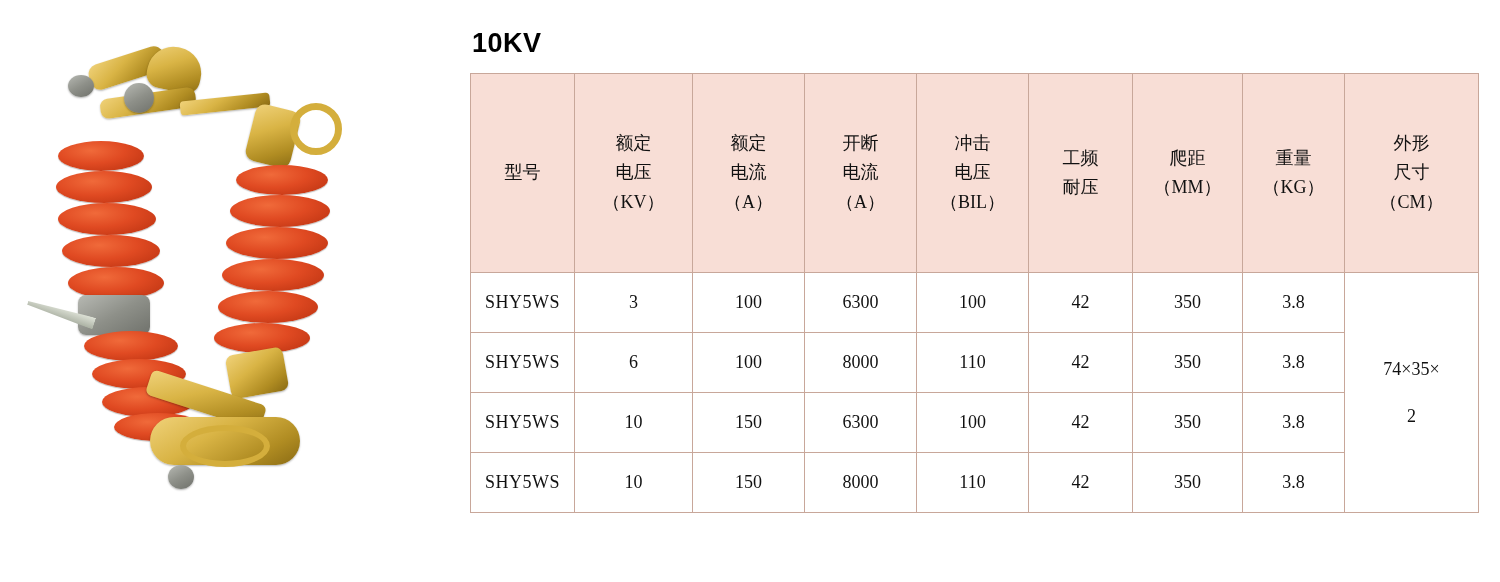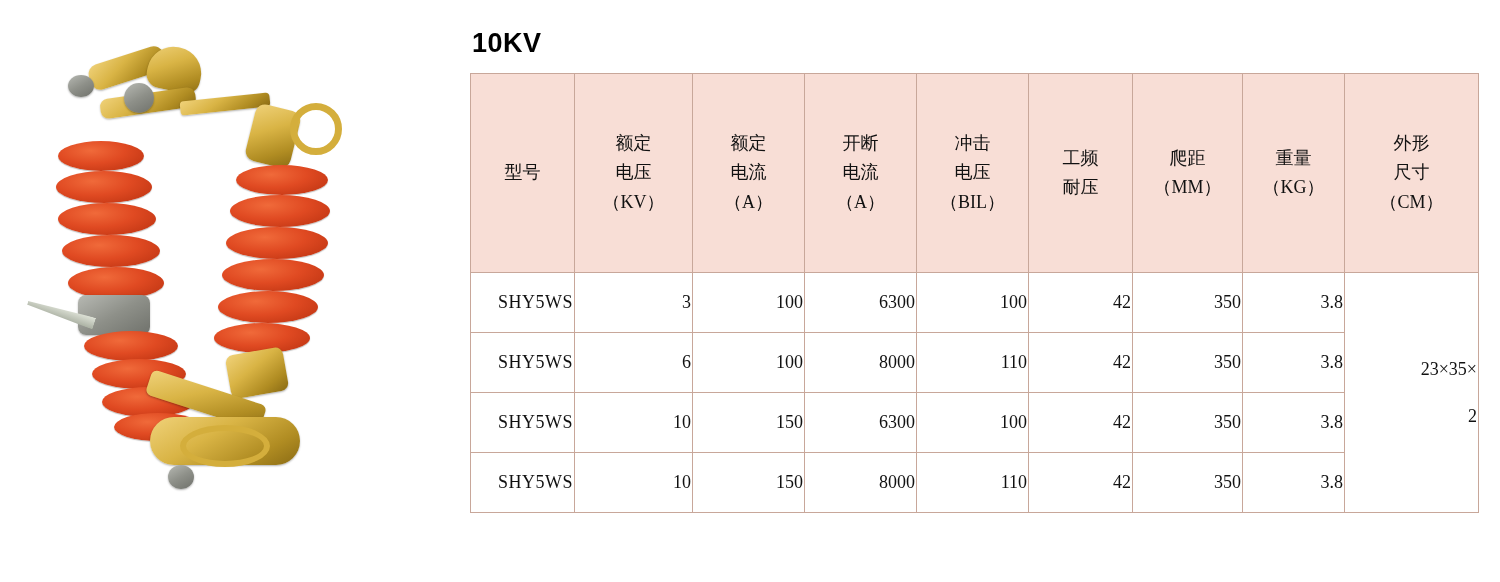--- a/index.html
+++ b/index.html
@@ -99,21 +99,20 @@
     background: #f8ded6;
     height: 186px;
     padding: 6px 2px;
     font-weight: normal;
     line-height: 1.62;
   }
   table.spec tbody td {
     background: #ffffff;
     height: 57px;
     font-size: 18px;
-    text-align: right;
   }
   .hdr-line { display: block; }
   .cell-model { letter-spacing: 0.5px; }
   .dim-cell { line-height: 2.6; }
 </style>
 </head>
 <body>
 
 <div class="page">
 
@@ -220,21 +219,21 @@
         <tr>
           <td class="cell-model">SHY5WS</td>
           <td>3</td>
           <td>100</td>
           <td>6300</td>
           <td>100</td>
           <td>42</td>
           <td>350</td>
           <td>3.8</td>
           <td class="dim-cell" rowspan="4">
-            <span class="hdr-line">23×35×</span>
+            <span class="hdr-line">74×35×</span>
             <span class="hdr-line">2</span>
           </td>
         </tr>
         <tr>
           <td class="cell-model">SHY5WS</td>
           <td>6</td>
           <td>100</td>
           <td>8000</td>
           <td>110</td>
           <td>42</td>

